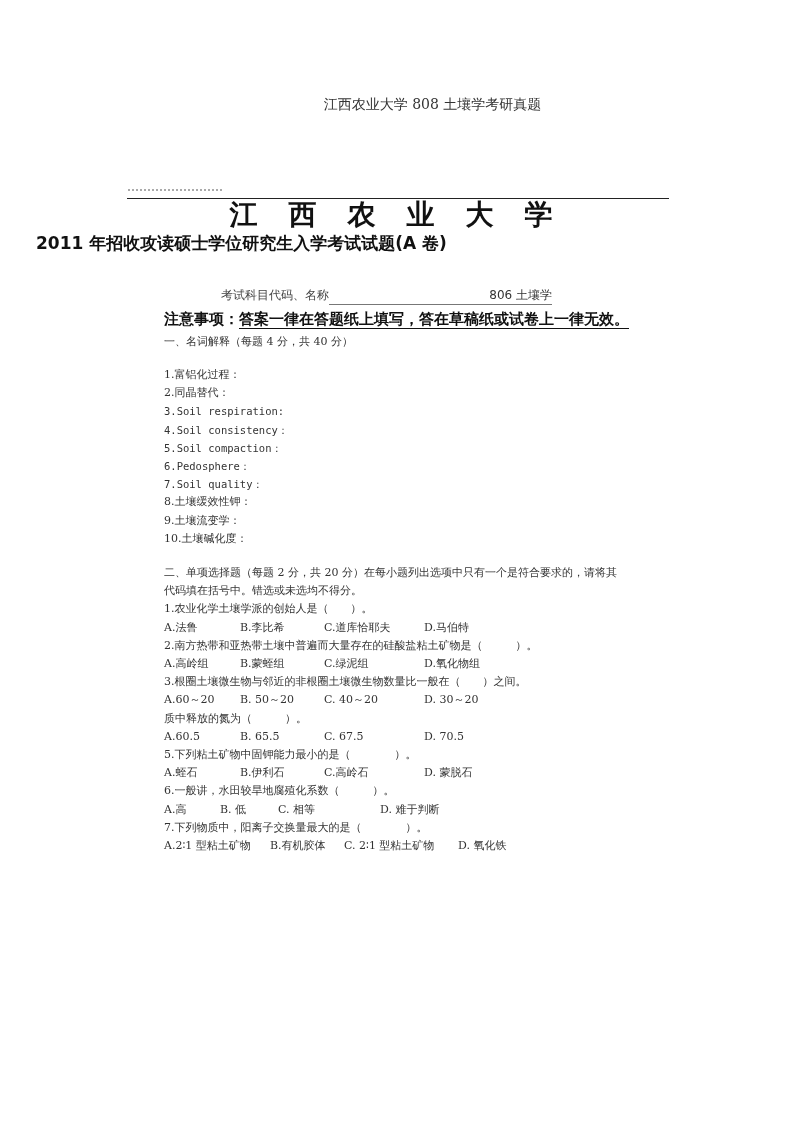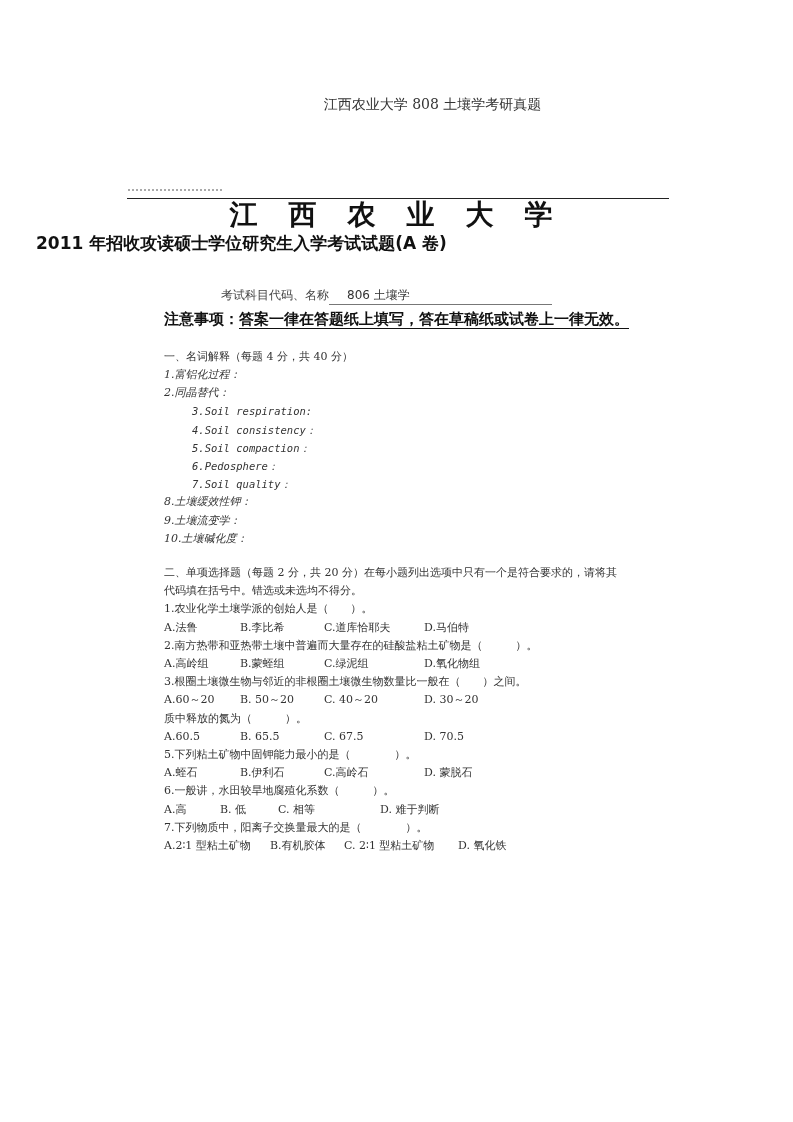--- a/index.html
+++ b/index.html
@@ -3,47 +3,47 @@
 <meta charset="utf-8">
 <style>
   html, body { margin:0; padding:0; background:#ffffff; }
   body { width:793px; height:1122px; position:relative; overflow:hidden; font-family:"DejaVu Serif", serif; color:#222; }
   .abs { position:absolute;padding-left:36px; }
   .page-header { top:96px; left:0; width:793px; text-align:center; font-size:14px; color:#333; }
   .tiny-mark { top:189px; left:128px; width:58px; height:2px; background:repeating-linear-gradient(90deg,#aaa 0 2px,transparent 2px 4px); }
   .top-rule { top:198px; left:127px; width:506px; height:1px; background:#222; }
   .univ-title { top:196px; left:0; width:793px; text-align:center; font-family:"DejaVu Sans", sans-serif; font-weight:bold; font-size:28px; letter-spacing:31px; color:#111; padding-left:20px; box-sizing:border-box;}
   .exam-title { top:232px; left:0; width:793px; text-align:left; font-family:"DejaVu Sans", sans-serif; font-weight:bold; font-size:17px; color:#111; }
-  .subject-line { top:287px; left:185px; font-size:12px; color:#444; }
+  .subject-line { top:287px; left:185px; font-size:12px; color:#444;text-align:right; }
   .subject-value { display:inline-block; width:205px; border-bottom:1px solid #777; padding-left:18px; color:#333; font-family:"DejaVu Sans", sans-serif; }
   .notice { top:310px; left:128px; font-family:"DejaVu Sans", sans-serif; font-weight:bold; font-size:15px; color:#111;text-align:right; }
   .notice .u { border-bottom:1.5px solid #111; }
   .line { font-size:11px; color:#333; white-space:pre; line-height:18.2px; }
-  .mono { font-family:"DejaVu Sans Mono", monospace; font-size:10.5px;margin-left:28px; }
+  .mono { font-family:"DejaVu Sans Mono", monospace; font-size:10.5px; }
   .opts span { display:inline-block; }
 </style>
 </head>
 <body>
 
 <div class="abs page-header">江西农业大学 808 土壤学考研真题</div>
 <div class="abs tiny-mark"></div>
 <div class="abs top-rule"></div>
 <div class="abs univ-title">江西农业大学</div>
 <div class="abs exam-title">2011 年招收攻读硕士学位研究生入学考试试题(A 卷)</div>
 
 <div class="abs subject-line">
   <span>考试科目代码、名称</span><span class="subject-value">806 土壤学</span>
 </div>
 
 <div class="abs notice">
   <span>注意事项：</span><span class="u">答案一律在答题纸上填写，答在草稿纸或试卷上一律无效。</span>
 </div>
 
-<div class="abs line" style="top:348px;left:128px;">一、名词解释（每题 4 分，共 40 分）</div>
-<div class="abs" style="top:366px;left:128px;font-style:italic;">
+<div class="abs line" style="top:333px;left:128px;">一、名词解释（每题 4 分，共 40 分）</div>
+<div class="abs" style="top:366px;left:128px;">
   <div class="line">1.富铝化过程：</div>
   <div class="line">2.同晶替代：</div>
   <div class="line mono">3.Soil respiration:</div>
   <div class="line mono">4.Soil consistency：</div>
   <div class="line mono">5.Soil compaction：</div>
   <div class="line mono">6.Pedosphere：</div>
   <div class="line mono">7.Soil quality：</div>
   <div class="line">8.土壤缓效性钾：</div>
   <div class="line">9.土壤流变学：</div>
   <div class="line">10.土壤碱化度：</div>

